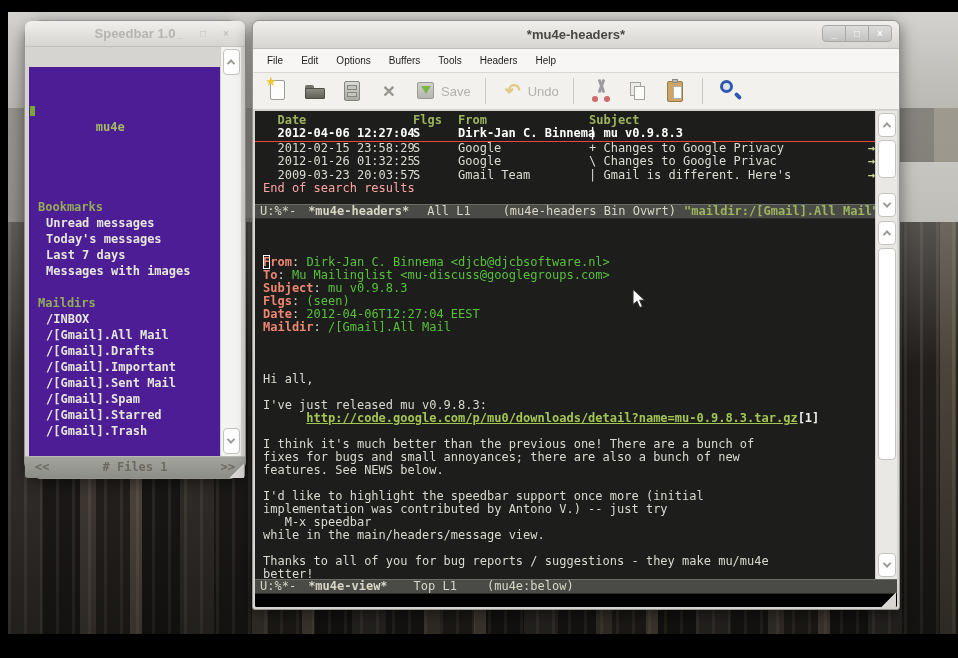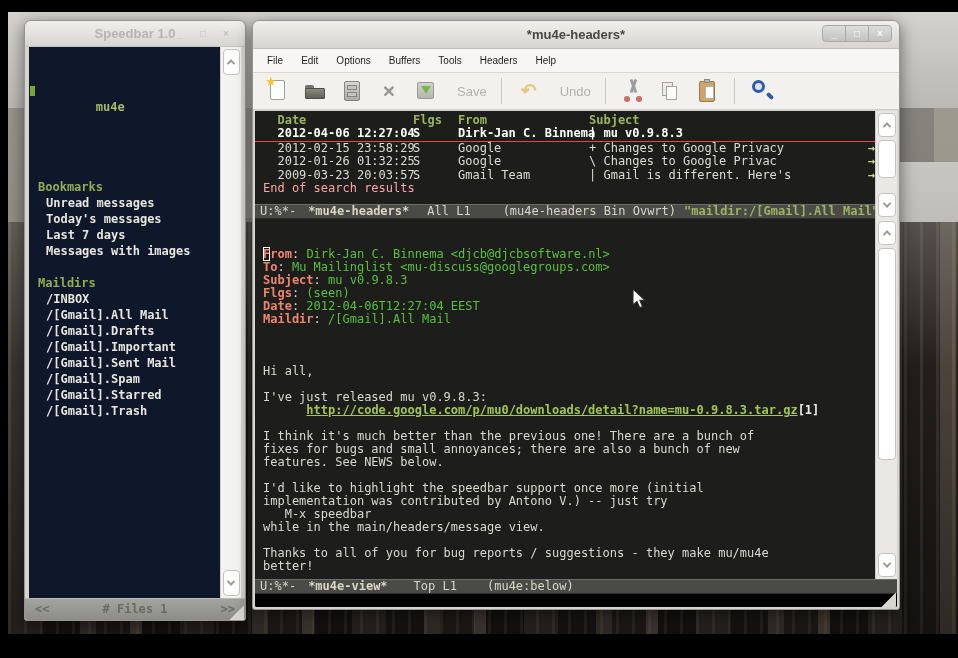--- a/index.html
+++ b/index.html
@@ -31,24 +31,24 @@
   .winbtns { position:absolute; right:7px; top:4px; display:flex; }
   .winbtn { width:24px; height:17px; margin-left:-1px; display:flex; align-items:center; justify-content:center;
             background:linear-gradient(#dddddb,#c2c2c0); border:1px solid #a9a9a5;
             color:#fafafa; font-size:10px; font-weight:700; }
   .winbtn:first-child { border-radius:4px 0 0 4px; } .winbtn:last-child { border-radius:0 4px 4px 0; }
   .winbtns.ghost .winbtn { background:none; border:none; color:#c3c1bd; }
   .grip { position:absolute; right:1px; bottom:1px; width:16px; height:16px;
           background:linear-gradient(315deg,#d8d6d2 0 46%,rgba(0,0,0,0) 47%); }
 
   
-  .speedbar { left:24px; top:20px; width:222px; height:601px; }
+  .speedbar { left:24px; top:20px; width:222px; height:459px;border-radius:18px; }
   .sb-body { position:absolute; top:26px; left:4px; right:4px; bottom:22px; display:flex; }
-  .sb-text { flex:1; background:#0f172a; padding:4px 0 0 9px; position:relative; overflow:hidden;
-             font:700 12px/16px "DejaVu Sans Mono", monospace; color:#e6e6de; white-space:pre; }
+  .sb-text { flex:1; background:#4c1d95; padding:4px 0 0 9px; position:relative; overflow:hidden;
+             font:700 12px/16px "DejaVu Sans Mono", monospace; color:#e6e6de; white-space:pre;margin-top:20px; }
   .sb-root-line { position:relative; color:#a5bd62; }
   .sb-fringe-mark { position:absolute; left:-8px; top:3px; width:5px; height:10px; background:#7aa637; }
   .sb-heading { color:#93ac57; }
   .sb-item { padding-left:8px; cursor:default; }
   .sb-blank { height:16px; }
   .sb-scroll { width:21px; background:#f3f3f1; border-left:1px solid #d2d0cc; display:flex;
                flex-direction:column; align-items:center; padding:2px 0; }
   .scr-btn { width:17px; height:26px; background:#fff; border:1px solid #c5c3bf; border-radius:4px;
              display:flex; align-items:center; justify-content:center; flex:none; }
   .scr-btn.down { margin-top:auto; }
@@ -64,21 +64,21 @@
   .mainwin { left:252px; top:20px; width:648px; height:590px; }
   .mw-titlebar { height:28px; }
   .mw-menubar { height:24px; background:#f7f6f4; border-bottom:1px solid #d9d7d3; display:flex;
                 align-items:center; padding-left:5px; font-size:10px; color:#1d1d1b; }
   .menu-item { padding:3px 9px; cursor:default; }
   .mw-toolbar { height:37px; background:#f2f1ee; border-bottom:1px solid #cfcecb; display:flex;
                 align-items:center; padding-left:12px; gap:11px; }
   .tb-icon { width:26px; height:26px; position:relative; flex:none; }
   .tb-icon div, .tb-icon span { position:absolute; }
   .tb-sep { width:1px; height:26px; background:#c9c8c4; margin:0 3px; flex:none; }
-  .tb-group { display:flex; align-items:center; gap:18px;justify-content:center; }
+  .tb-group { display:flex; align-items:center; gap:2px;justify-content:center; }
   .tb-label { font-size:13px; color:#b3b3ad; }
   .icon-new .page { left:5px; top:2px; width:15px; height:20px; background:#fdfdfb; border:1px solid #9d9d97; border-radius:2px; }
   .icon-new .star { left:0; top:-4px; color:#f2c832; font-size:13px; }
   .icon-open .tab { left:3px; top:7px; width:9px; height:4px; background:#73736b; border-radius:2px 2px 0 0; }
   .icon-open .fbody { left:3px; top:10px; width:20px; height:11px; background:linear-gradient(#8b8b81,#606058); border:1px solid #4f4f47; border-radius:1px; }
   .icon-cab .box { left:5px; top:3px; width:16px; height:20px; background:linear-gradient(#d9d9d5,#abab a5); background:linear-gradient(#d9d9d5,#ababa5); border:1px solid #85857f; border-radius:2px; }
   .icon-cab .d1 { left:8px; top:7px; width:10px; height:5px; background:#c5c5bf; border:1px solid #85857f; }
   .icon-cab .d2 { left:8px; top:14px; width:10px; height:5px; background:#c5c5bf; border:1px solid #85857f; }
   .icon-x { font-size:21px; font-weight:700; color:#96968e; text-align:center; line-height:25px; }
   .icon-save .disk { left:4px; top:4px; width:17px; height:17px; background:linear-gradient(#d3d3cd,#b5b5af); border:1px solid #9b9b95; border-radius:2px; }
@@ -113,21 +113,21 @@
   .modeline { height:15px; flex:none; background:#4a4a46; border-top:1px solid #6c6c68; border-bottom:1px solid #2c2c2a;
               font:12px/13px "DejaVu Sans Mono", monospace; color:#d7d7c7; display:flex; align-items:center;
               white-space:pre; padding-left:5px; overflow:hidden; }
   .ml-buffer { font-weight:700; margin-left:12px; }
   .ml-pos { margin-left:18px; }
   .ml-modes { margin-left:32px; }
   .ml-query { margin-left:8px; color:#9cb45e; font-weight:700; }
   .view-ml .ml-pos { margin-left:26px; } .view-ml .ml-modes { margin-left:30px; }
 
   .view-pane { flex:1; padding:3px 0 0 8px; font:12px/13px "DejaVu Sans Mono", monospace;
-               color:#d9d9d1; white-space:pre; overflow:hidden; }
+               color:#d9d9d1; white-space:pre; overflow:hidden;margin-top:8px; }
   .vline { min-height:13px; }
   .field-label { color:#ee8672; font-weight:700; }
   .field-value { color:#57c13c; }
   .cursor-hollow { box-shadow:inset 0 0 0 1px #ffffff; }
   .body-link { color:#a3c653; font-weight:700; text-decoration:underline; cursor:pointer; }
   .link-ref { color:#f0f0ea; font-weight:700; }
 
   .mw-scrollcol { width:22px; flex:none; background:#e9e8e5; border-left:1px solid #cfcecb;
                   display:flex; flex-direction:column; }
   .sc-sect { display:flex; flex-direction:column; align-items:center; padding:2px 0; }

